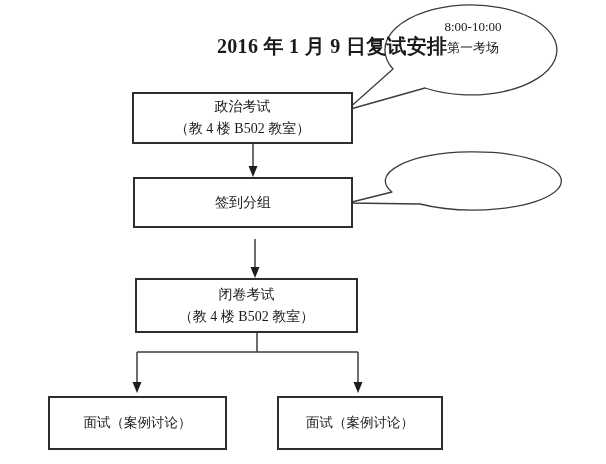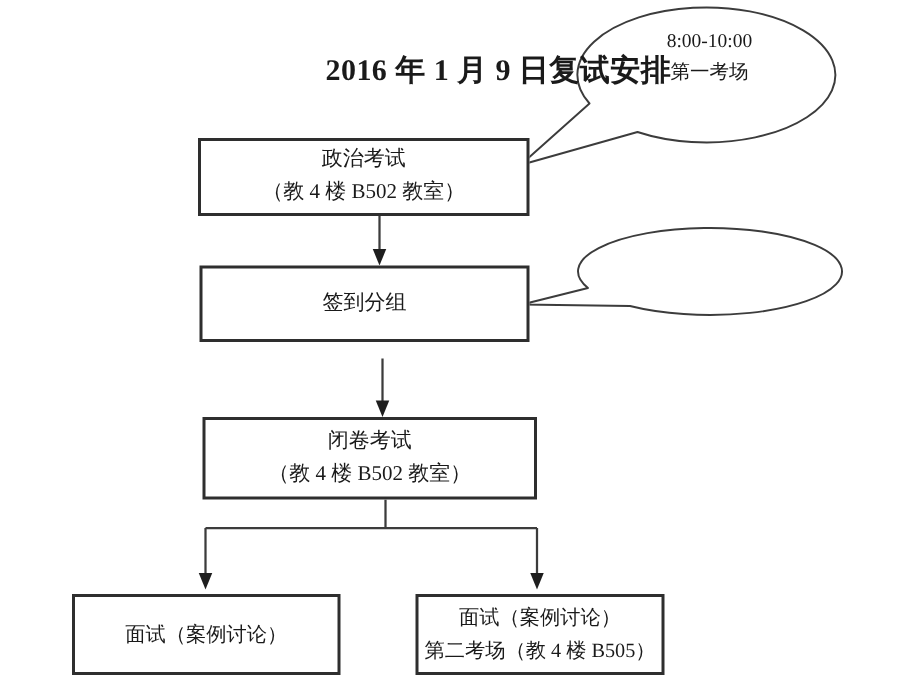--- a/index.html
+++ b/index.html
@@ -92,16 +92,15 @@
     <div>闭卷考试</div>
     <div>（教 4 楼 B502 教室）</div>
   </div>
 
   <div class="box" style="left:48px; top:396px; width:179px; height:54px; font-size:13.5px;">
     <div>面试（案例讨论）</div>
   </div>
 
   <div class="box" style="left:277px; top:396px; width:166px; height:54px; font-size:13.5px;">
     <div>面试（案例讨论）</div>
-    <div>第二考场（教 4 楼 B505）</div>
   </div>
 
 </div>
 
 </body></html>

